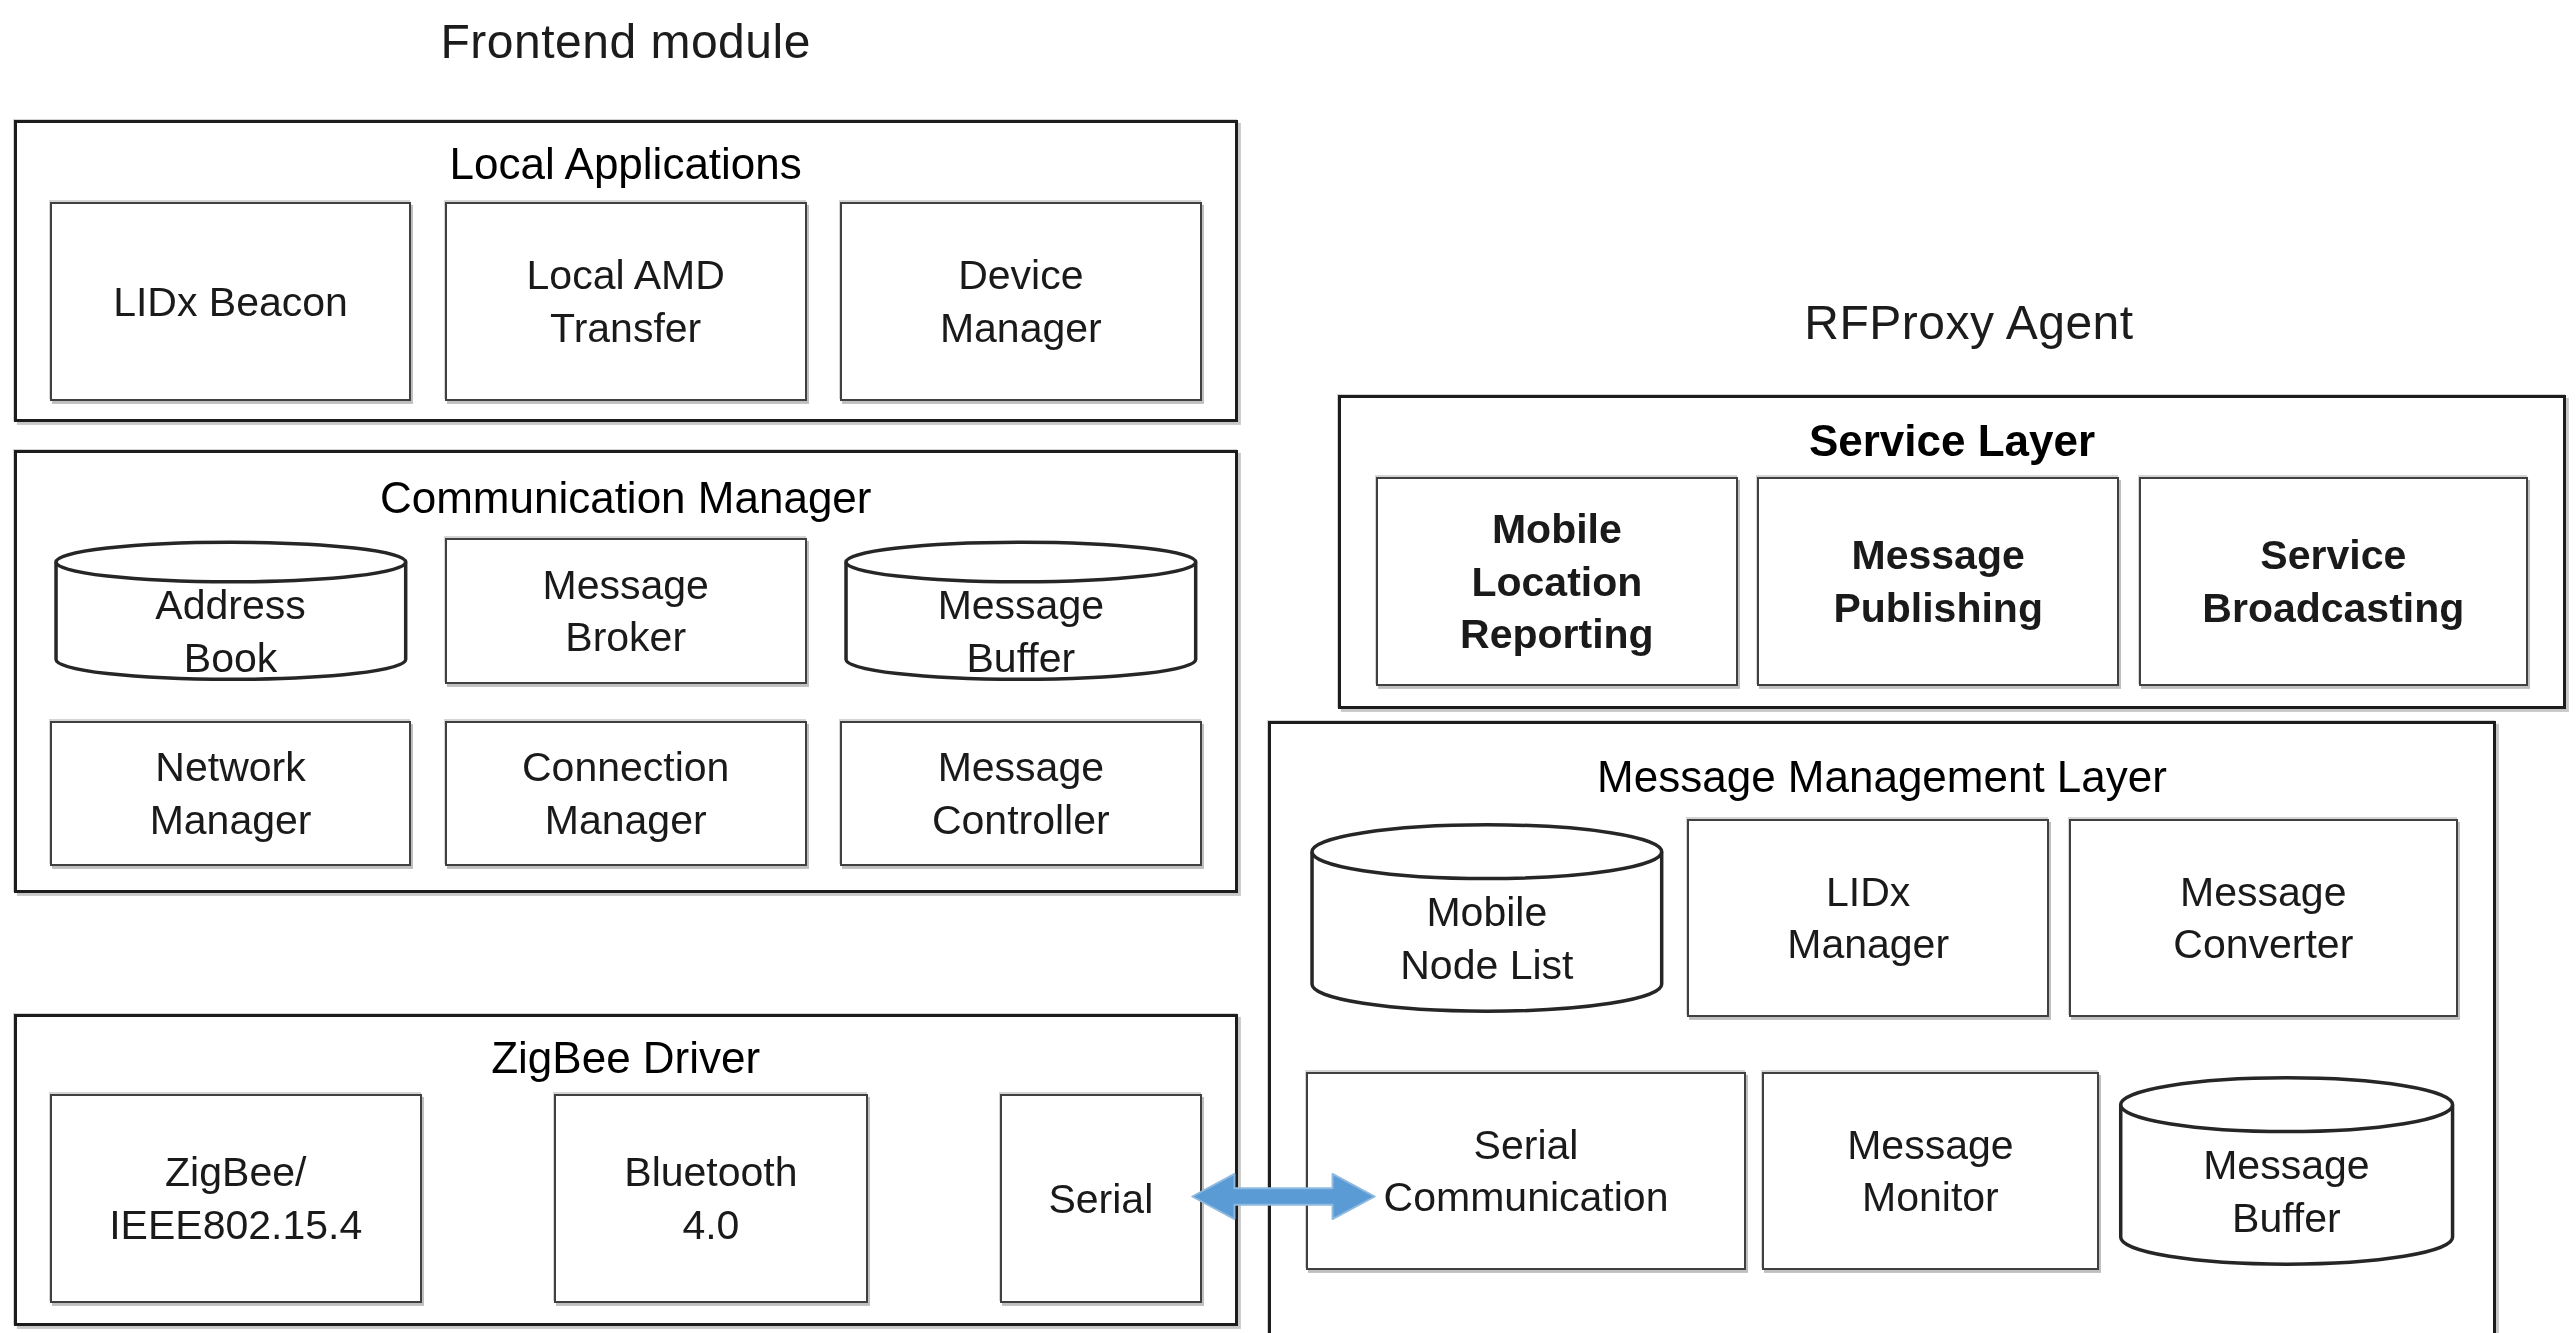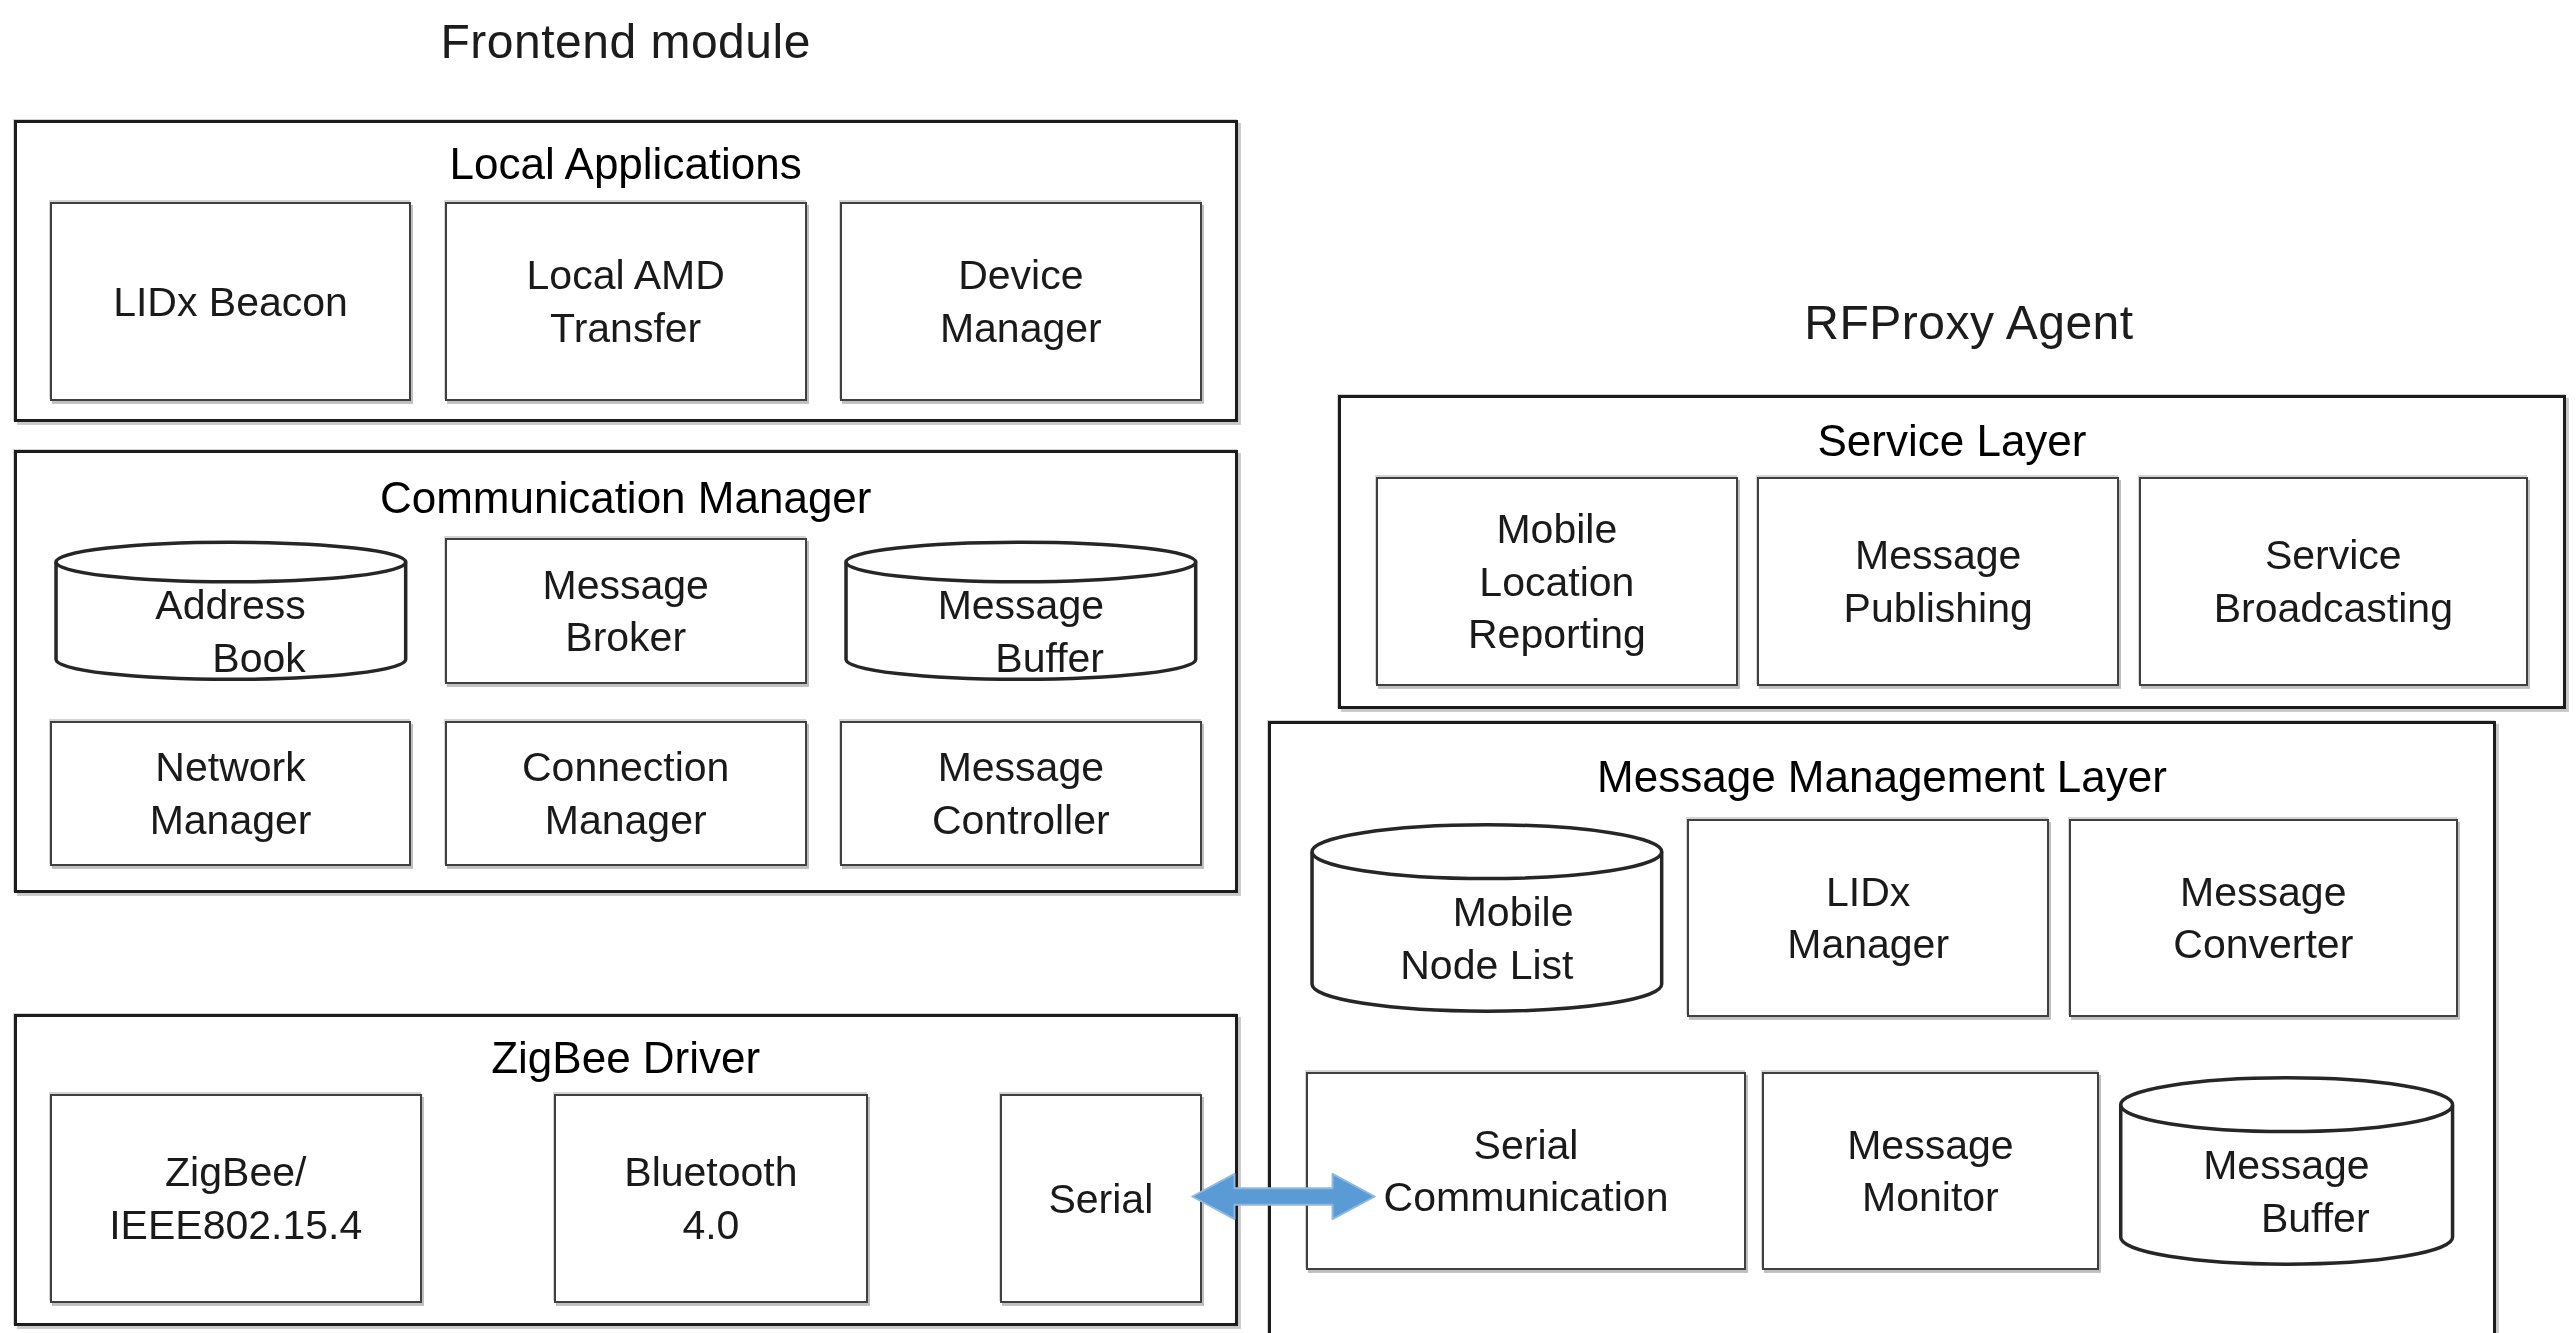--- a/index.html
+++ b/index.html
@@ -64,37 +64,36 @@
     color:#1a1a1a;
   }
   .cyl > svg{
     position:absolute;
     left:0;top:0;width:100%;height:100%;
   }
   .cyl-label{
     position:relative;
     padding-top:41px;
     white-space:pre-line;
-    text-align:right;
   }
   
   #title-frontend{left:13.7px;top:13.7px;width:1224px;}
   #sec-local-apps{left:13.7px;top:120px;width:1224px;height:302px;padding:15.7px 33px 17.7px;}
   #sec-local-apps .section-header{margin-bottom:13.7px;}
   #sec-local-apps .row{flex:1;}
   #sec-comm-mgr{left:13.7px;top:450px;width:1224px;height:443px;padding:19.6px 33px 23.6px;}
   #sec-comm-mgr .section-header{margin-bottom:15.7px;}
   #sec-comm-mgr .row{height:187px;}
   #sec-comm-mgr .row + .row{margin-top:37px;}
   #sec-dev-drv{left:13.7px;top:1014px;width:1224px;height:312px;padding:15.7px 33px 19.6px;}
   #sec-dev-drv .section-header{margin-bottom:11.8px;}
   #sec-dev-drv .row{flex:1;}
   
   #title-rfproxy{left:1355px;top:295px;width:1228px;}
-  #sec-service{left:1338px;top:395px;width:1228px;height:314px;padding:17.7px 35px 19.6px;}
+  #sec-service{left:1338px;top:395px;width:1228px;height:314px;padding:17.7px 35px 19.6px;font-weight:bold;}
   #sec-service .section-header{margin-bottom:11.8px;}
   #sec-service .row{flex:1;}
   #sec-mml{left:1268px;top:721px;width:1228px;height:680px;padding:27.5px 35px 39px;}
   #sec-mml .section-header{margin-bottom:17.7px;}
   #sec-mml .row{height:198px;}
   #sec-mml .row + .row{margin-top:55px;}
   
   .w31{flex:0 0 31.4%;}
   .w32{flex:0 0 32.3%;}
   .w27{flex:0 0 27.3%;}

